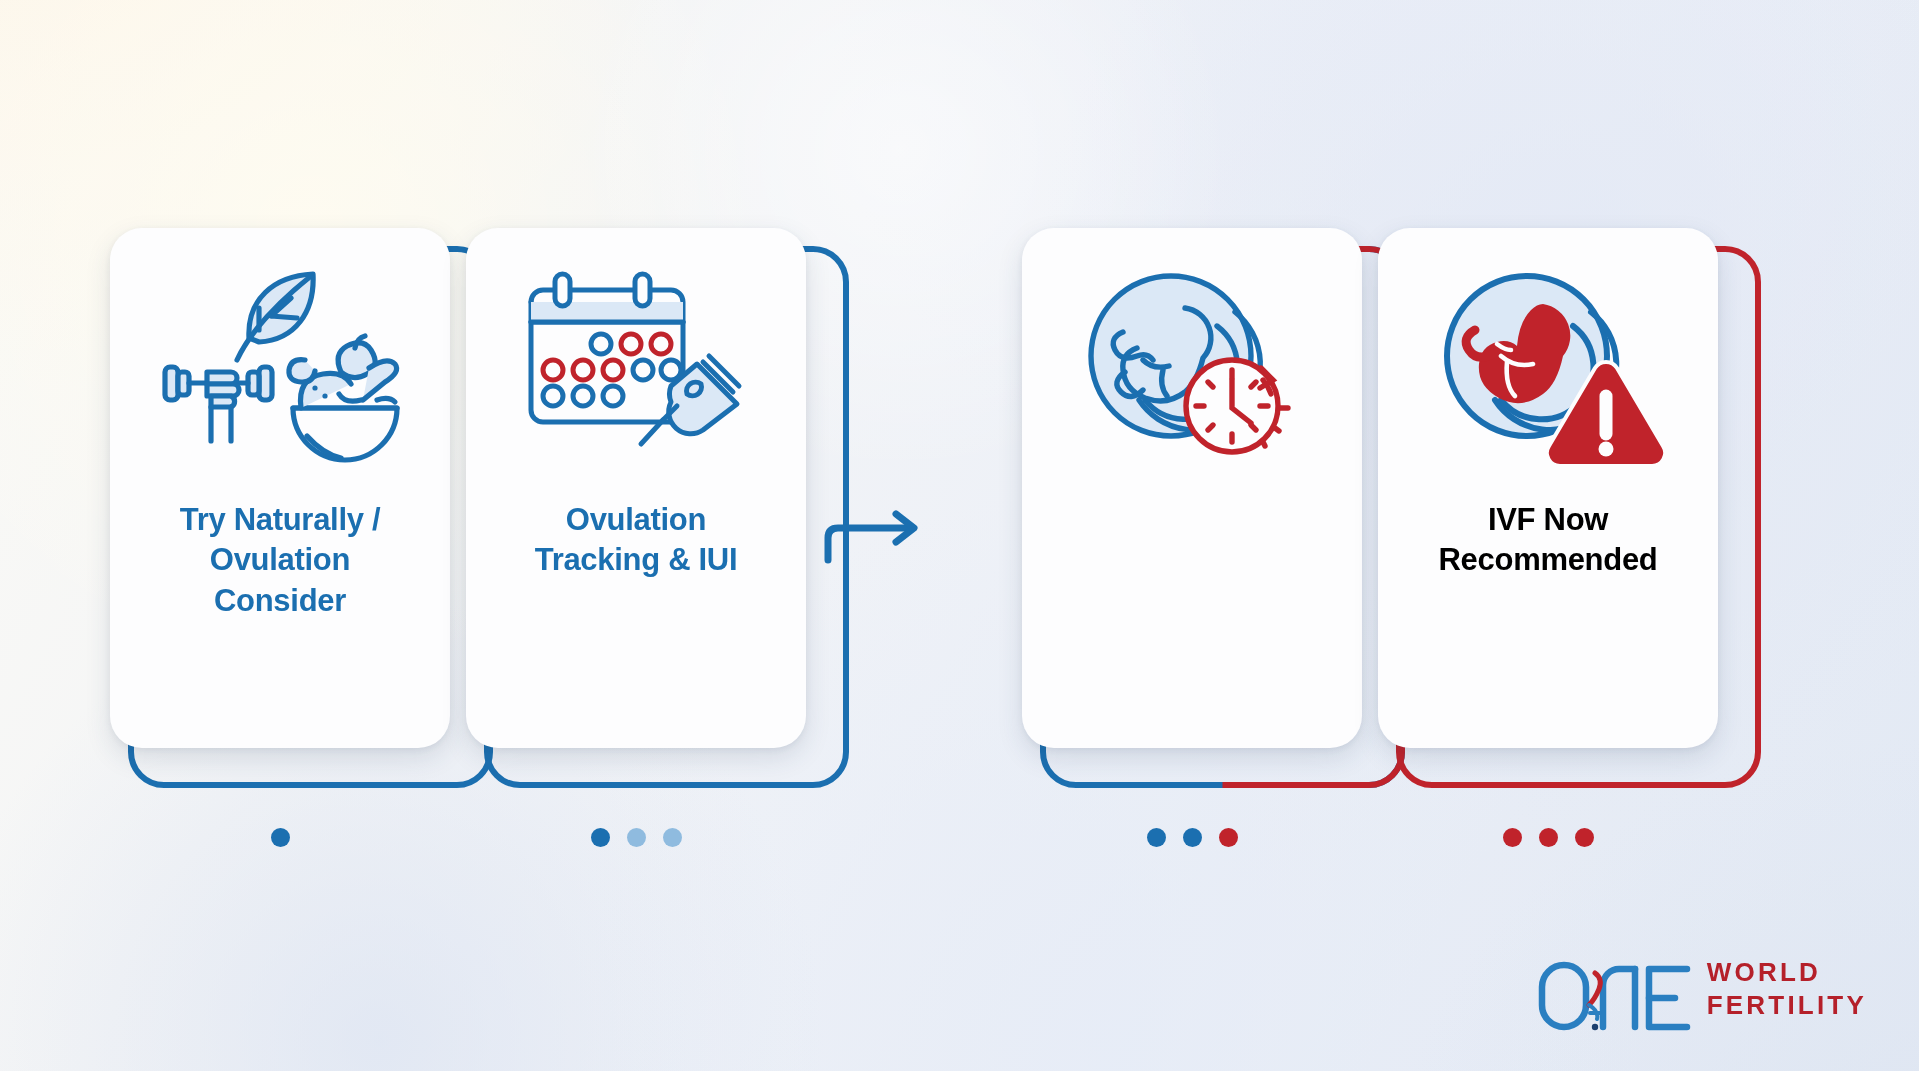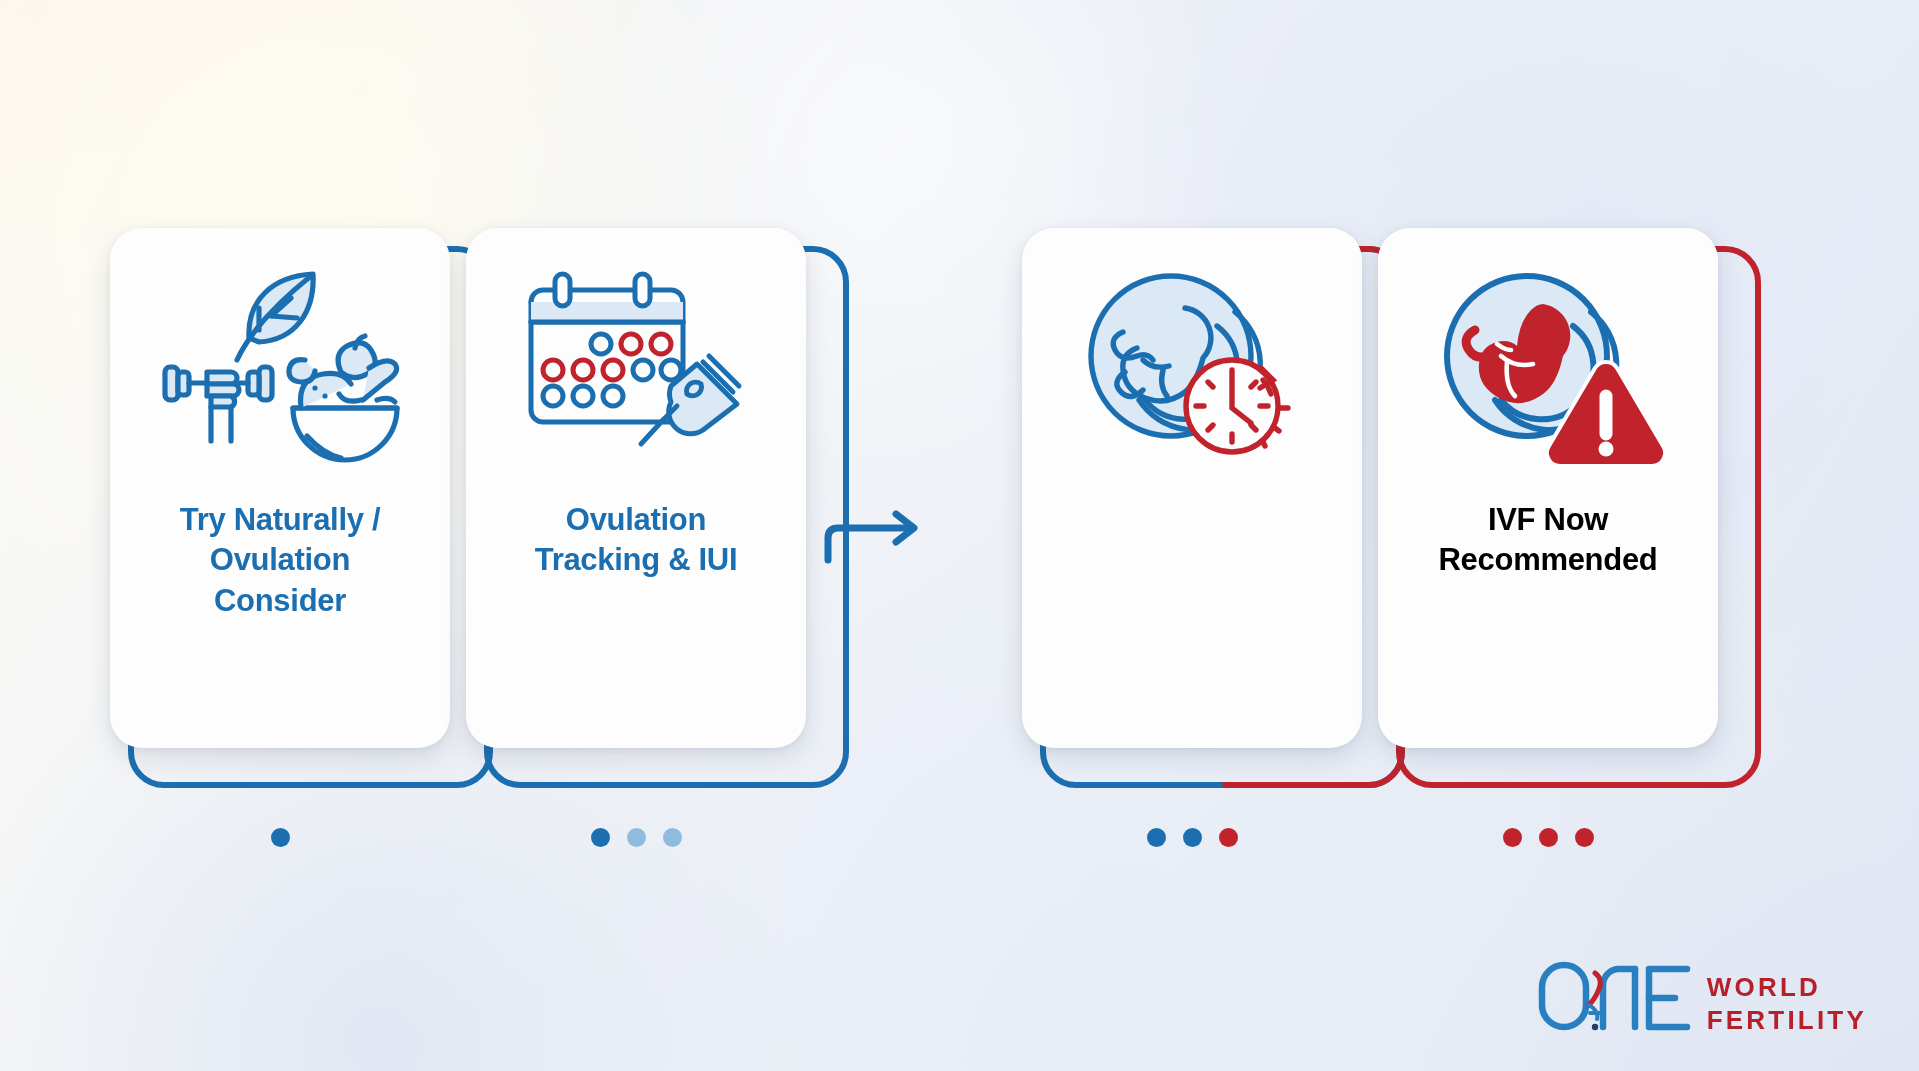--- a/index.html
+++ b/index.html
@@ -63,21 +63,21 @@
 
   .dots{position:absolute;width:340px;left:0;top:600px;
     display:flex;justify-content:center;gap:17px;}
   .dot{width:19px;height:19px;border-radius:50%;}
 
   
   .arrow{position:absolute;top:504px;}
   .arrow svg{display:block;}
 
   
-  .logo{position:absolute;right:52px;bottom:38px;display:flex;align-items:flex-end;gap:10px;margin-top:28px;}
+  .logo{position:absolute;right:52px;bottom:38px;display:flex;align-items:flex-start;gap:10px;margin-top:28px;}
   .logo-words{display:flex;flex-direction:column;line-height:1;}
   .logo-words div{
     color:#b5202a;font-weight:bold;letter-spacing:3.2px;font-size:26px;
     font-family:"Liberation Sans", sans-serif;
   }
   .logo-words .w2{margin-top:7px;}
 </style>
 </head>
 <body>
 

